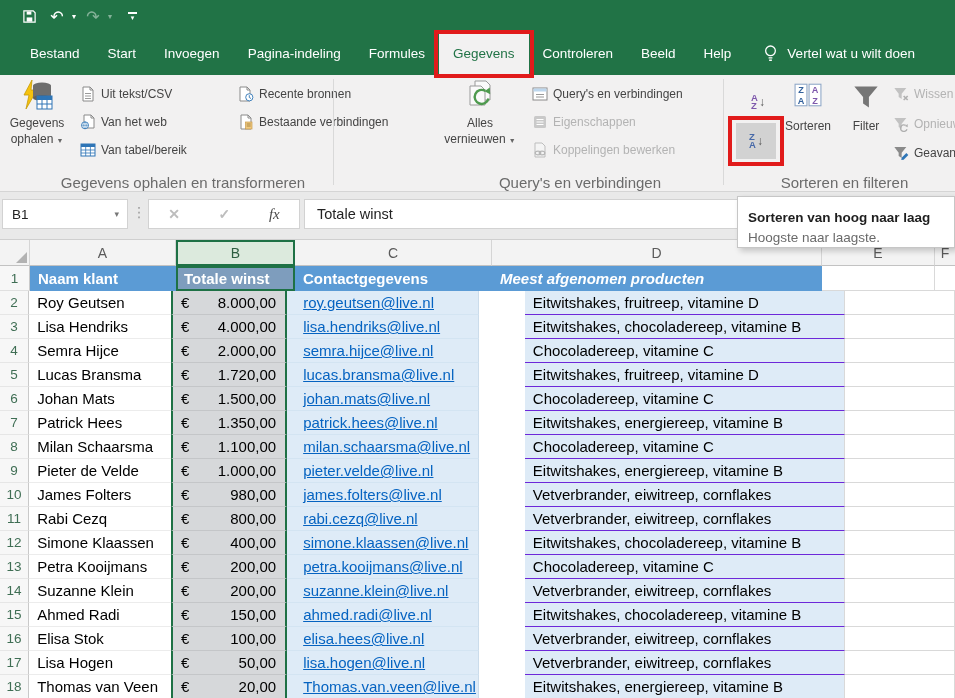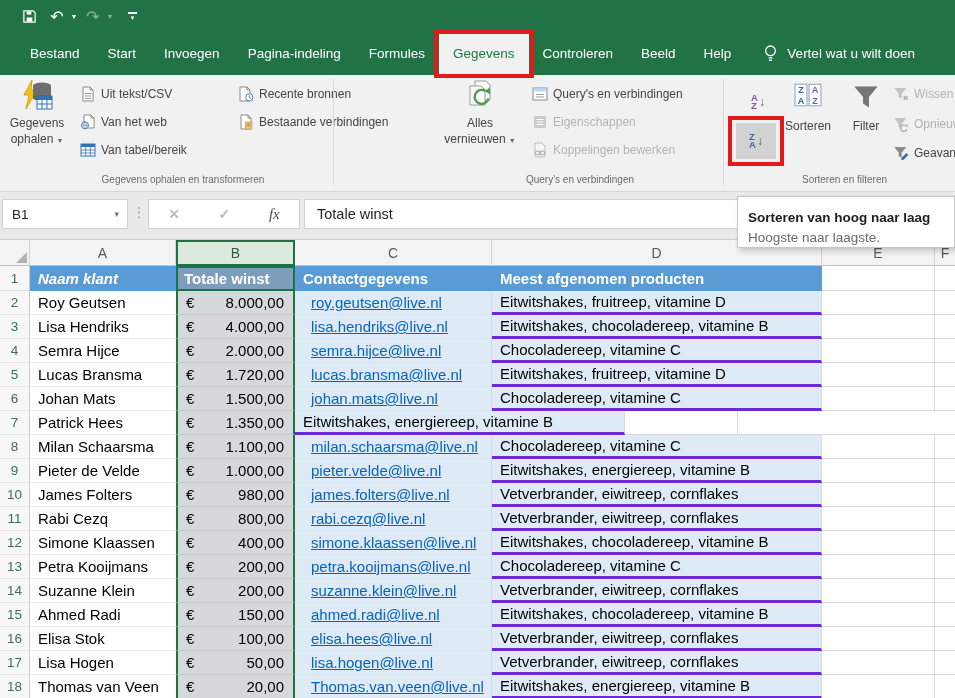--- a/index.html
+++ b/index.html
@@ -19,21 +19,21 @@
   .qat-custom .bar{width:9px;border-top:2px solid #fff;margin-bottom:1px;}
   .qat-custom .car{font-size:7px;color:#fff;line-height:5px;}
   
   .tabrow{position:absolute;left:0;top:32px;width:955px;height:43px;background:#217346;display:flex;align-items:stretch;padding-left:16px;}
   .tab{display:flex;align-items:center;padding:0 14px;color:#fff;font-size:13.5px;cursor:default;white-space:nowrap;}
   .tab.active{background:#F2F1F1;color:#217346;position:relative;}
   .redbox-tab{position:absolute;left:-5px;right:-5px;top:-2px;bottom:-3px;border:4px solid #E11B1B;pointer-events:none;z-index:6;}
   .tellme{display:flex;align-items:center;gap:9px;color:#fff;font-size:13.5px;margin-left:18px;white-space:nowrap;}
   
   .ribbon{position:absolute;left:0;top:75px;width:955px;height:117px;background:#F2F1F1;border-bottom:1px solid #D5D5D5;}
-  .grplabel{position:absolute;top:99px;font-size:10px;color:#6B6B6B;text-align:center;white-space:nowrap;}
+  .grplabel{position:absolute;top:99px;font-size:15px;color:#6B6B6B;text-align:center;white-space:nowrap;}
   .vsep{position:absolute;top:4px;height:106px;width:1px;background:#D9D9D9;}
   .bigbtn{position:absolute;display:flex;flex-direction:column;align-items:center;text-align:center;}
   .bigbtn .blbl{font-size:12px;color:#444;line-height:1.3;margin-top:3px;white-space:nowrap;}
   .caret{font-size:7px;color:#666;margin-left:3px;}
   .smbtn{position:absolute;display:flex;align-items:center;gap:5px;font-size:12px;color:#444;white-space:nowrap;}
   .smbtn .slbl{font-size:12px;color:#444;}
   .smbtn.dis .slbl{color:#B3B3B3;}
   .sortbtn{position:absolute;display:flex;align-items:center;justify-content:center;}
   .sortbtn.pressed{background:#D2D2D2;}
   .redbox-sort{position:absolute;left:-8px;right:-8px;top:-7px;bottom:-7px;border:4px solid #E11B1B;pointer-events:none;z-index:6;}
@@ -55,33 +55,33 @@
   
   .sheet{position:absolute;left:0;top:240px;width:955px;height:458px;background:#fff;}
   .chrow{display:flex;height:26px;}
   .ch{display:flex;align-items:center;justify-content:center;background:#F3F3F3;border-right:1px solid #D5D5D5;border-bottom:1px solid #C2C2C2;color:#5A5A5A;font-size:14px;}
   .ch.corner{width:30px;position:relative;}
   .ch.corner .tri{position:absolute;right:2px;bottom:2px;width:0;height:0;border-left:11px solid transparent;border-bottom:11px solid #B2B2B2;}
   .chA{width:146px;} .chB{width:119px;background:#DCEADD;color:#2E5E41;border:2px solid #1E7145;}
   .chC{width:197px;} .chD{width:330px;} .chE{width:113px;} .chF{flex:1;border-right:0;}
   .h1row{display:flex;height:25px;}
   .h1{display:flex;align-items:center;background:#5B9BD5;color:#fff;font-weight:bold;font-size:15px;padding-left:8px;white-space:nowrap;overflow:hidden;}
-  .h1A{width:146px;font-style:italic;} 
+  .h1A{width:146px;} 
   .h1B{width:119px;background:#7E9DBD;border:2px solid #1E7145;padding-left:6px;}
-  .h1C{width:197px;} .h1D{width:330px;}
+  .h1C{width:197px;} .h1D{width:330px;font-style:italic;}
   .h1E{width:113px;background:#fff;border-right:1px solid #D9D9D9;border-bottom:1px solid #D9D9D9;}
   .h1F{flex:1;background:#fff;border-bottom:1px solid #D9D9D9;}
   .rnumh1{width:30px;background:#F7F7F7;border-right:1px solid #C9C9C9;border-bottom:1px solid #E0E0E0;display:flex;align-items:center;justify-content:center;color:#3F6E54;font-size:13.5px;}
   .grow{display:flex;height:24px;}
   .rnum{width:30px;background:#F7F7F7;border-right:1px solid #C9C9C9;border-bottom:1px solid #E6E6E6;display:flex;align-items:center;justify-content:center;color:#3F6E54;font-size:13.5px;}
   .cell{display:flex;align-items:center;font-size:15px;color:#000;white-space:nowrap;overflow:hidden;}
   .cA{width:146px;padding-left:8px;background:#fff;border-bottom:1px solid #ECECEC;}
   .cB{width:119px;background:#D6D8DA;border-left:2px solid #1E7145;border-right:2px solid #1E7145;border-bottom:1px solid #C4C6C8;justify-content:space-between;padding:0 9px 0 8px;}
   .cC{width:197px;background:#DEEBF7;padding-left:16px;border-bottom:1px solid #D3E4F2;border-right:1px solid #CBDCEB;}
-  .cD{width:330px;background:#DEEBF7;padding-left:8px;border-bottom:3px solid #6d28d9;border-right:1px solid #D9D9D9;}
+  .cD{width:330px;background:#DEEBF7;padding-left:8px;border-bottom:1px solid #6d28d9;border-right:1px solid #D9D9D9;margin-left:46px;}
   .cE{width:113px;background:#fff;border-right:1px solid #D9D9D9;border-bottom:1px solid #D9D9D9;}
   .cF{flex:1;background:#fff;border-bottom:1px solid #D9D9D9;}
   .email{color:#0563C1;text-decoration:underline;}
   svg{display:block;}
 </style>
 </head>
 <body>
 
 <div class="stage">
 
@@ -398,20 +398,23 @@
           <div class="cell cE"></div>
           <div class="cell cF"></div>
         </div>
         <div class="grow">
           <div class="rnum">7</div>
           <div class="cell cA">Patrick Hees</div>
           <div class="cell cB">
             <div class="">€</div>
             <div class="">1.350,00</div>
           </div>
+          <div class="cell cC">
+            <span class="email">patrick.hees@live.nl</span>
+          </div>
           <div class="cell cD">Eitwitshakes, energiereep, vitamine B</div>
           <div class="cell cE"></div>
           <div class="cell cF"></div>
         </div>
         <div class="grow">
           <div class="rnum">8</div>
           <div class="cell cA">Milan Schaarsma</div>
           <div class="cell cB">
             <div class="">€</div>
             <div class="">1.100,00</div>

